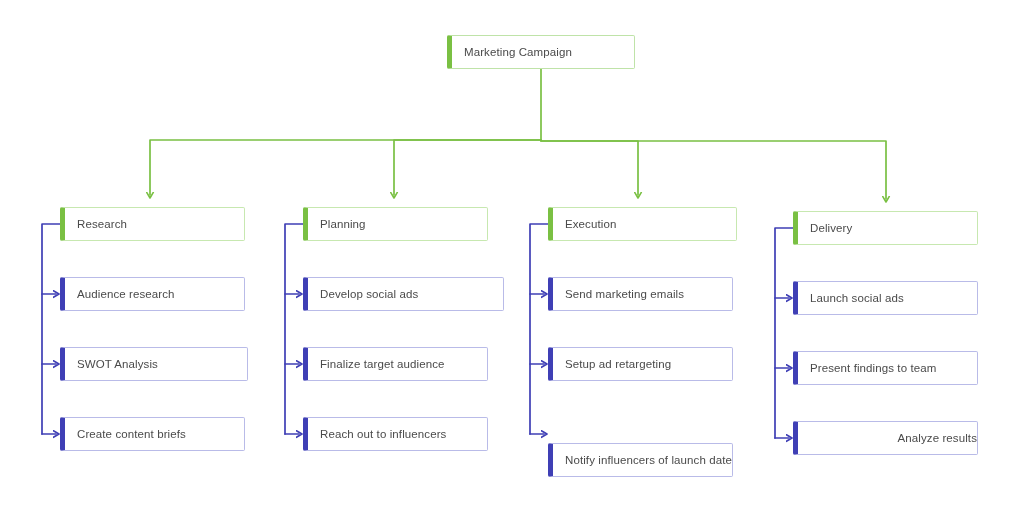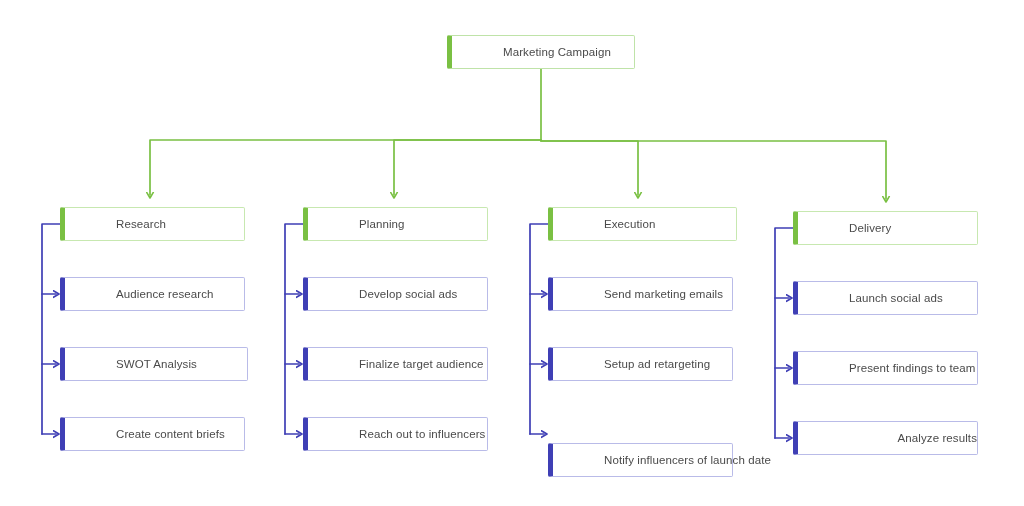--- a/index.html
+++ b/index.html
@@ -23,21 +23,20 @@
     height: 506px;
     pointer-events: none;
   }
   .node {
     position: absolute;
     box-sizing: border-box;
     background: #ffffff;
     display: flex;
     align-items: center;
     border-radius: 2px;
-    padding-left: 39px;
   }
   .node .label {
     padding-left: 12px;
     font-size: 11.5px;
     line-height: 1.25;
     color: #4a4a4a;
     letter-spacing: 0.1px;
     white-space: nowrap;
   }
   .node-root {
@@ -116,21 +115,21 @@
   <div class="node node-leaf" style="left:60px; top:347px; width:188px; height:34px;">
     <span class="label">SWOT Analysis</span>
   </div>
   <div class="node node-leaf" style="left:60px; top:417px; width:185px; height:34px;">
     <span class="label">Create content briefs</span>
   </div>
 
   <div class="node node-branch" style="left:303px; top:207px; width:185px; height:34px;">
     <span class="label">Planning</span>
   </div>
-  <div class="node node-leaf" style="left:303px; top:277px; width:185px; height:34px;">
+  <div class="node node-leaf" style="left:303px; top:277px; width:201px; height:34px;">
     <span class="label">Develop social ads</span>
   </div>
   <div class="node node-leaf" style="left:303px; top:347px; width:185px; height:34px;">
     <span class="label">Finalize target audience</span>
   </div>
   <div class="node node-leaf" style="left:303px; top:417px; width:185px; height:34px;">
     <span class="label">Reach out to influencers</span>
   </div>
 
   <div class="node node-branch" style="left:548px; top:207px; width:189px; height:34px;">

